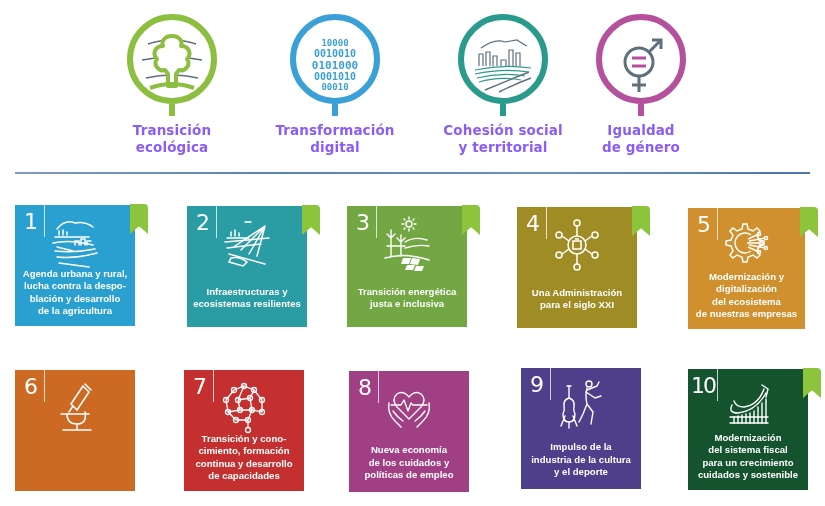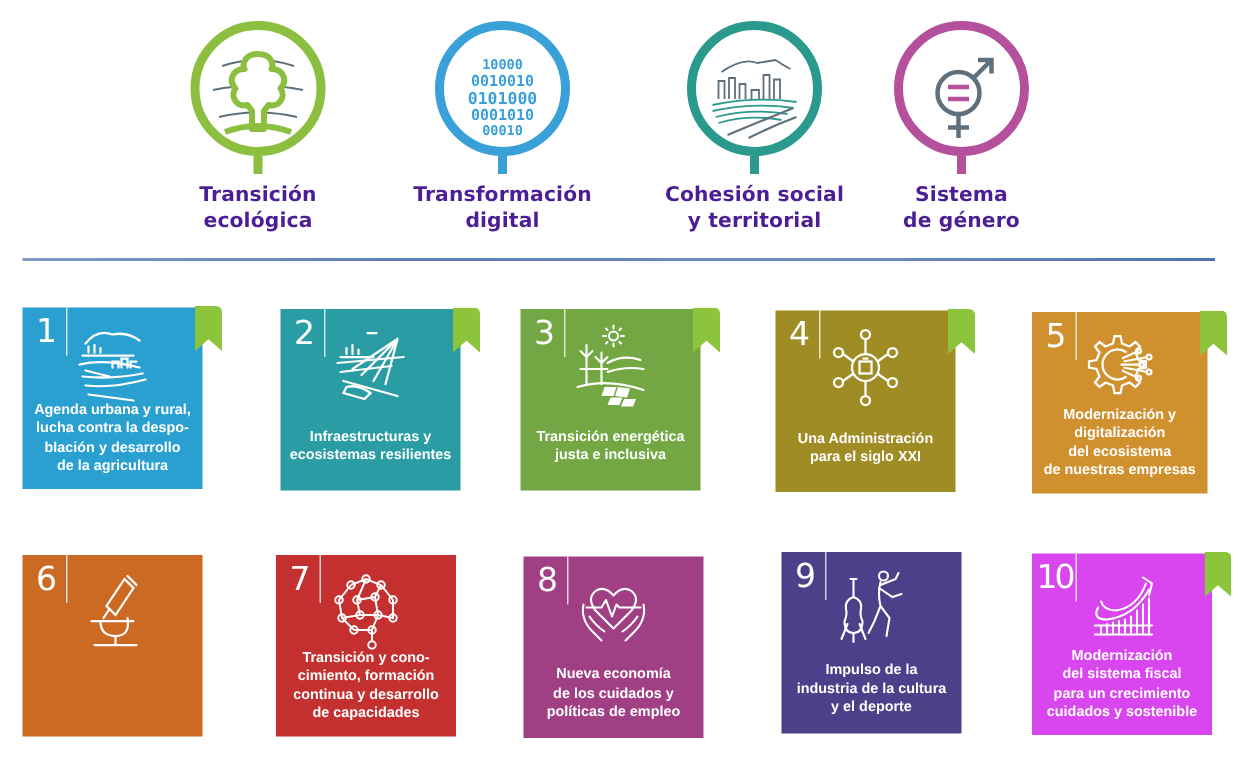--- a/index.html
+++ b/index.html
@@ -2,21 +2,21 @@
 <html><head>
 <meta charset="utf-8">
 <style>
   html, body { margin:0; padding:0; }
   body { width:825px; height:506px; background:#ffffff; position:relative; overflow:hidden;
          font-family:"DejaVu Sans", sans-serif; }
   .pillar { position:absolute; top:8px; width:160px; text-align:center; }
   .pillar .ring { position:absolute; left:50%; top:6px; width:78px; height:78px; margin-left:-45px;
                   border:6px solid; border-radius:50%; background:#fff; }
   .pillar .stem { position:absolute; left:50%; top:96px; width:6px; height:12px; margin-left:-3px; }
-  .pillar .label { position:absolute; top:114px; left:0; width:160px; color:#4c1d95; font-weight:bold;
+  .pillar .label { position:absolute; top:114px; left:0; width:160px; color:#8b5cf6; font-weight:bold;
                    font-size:13.5px; line-height:17px; letter-spacing:0.1px; }
   .pillar svg { position:absolute; left:50%; top:14px; margin-left:-38px; }
   .divider { position:absolute; left:15px; top:172px; width:795px; height:2px;
              background:linear-gradient(90deg,#7f9bc4,#5b7fb8,#6e8fc2,#4c73b0); }
   .tile { position:absolute; width:120px; height:121px; color:#fff; }
   .tile .num { position:absolute; left:9px; top:4px; font-size:22px; font-family:"DejaVu Sans", sans-serif;
                font-weight:normal; line-height:26px; }
   .tile .sep { position:absolute; top:0; width:1px; height:32px; background:rgba(255,255,255,0.75); }
   .tile .text { position:absolute; left:2px; right:2px; bottom:8px; text-align:center;
                 font-size:9.6px; line-height:12.6px; font-weight:bold; font-family:"Liberation Sans", sans-serif; }
@@ -98,21 +98,21 @@
       <circle cx="36" cy="40" r="14"></circle>
       <path d="M46 30 L58 18 M49 18 L58 18 L58 27"></path>
       <path d="M36 54 L36 70 M29 63 L43 63"></path>
     </g>
     <g stroke="#b5509d" stroke-width="3">
       <path d="M29 36 L43 36 M29 44 L43 44"></path>
     </g>
   </svg>
   <div class="stem" style="background:#b5509d;"></div>
   <div class="label">
-    <div>Sistema</div>
+    <div>Igualdad</div>
     <div>de género</div>
   </div>
 </div>
 
 <div class="divider"></div>
 
 <div class="tile" style="left:15px; top:205px; background:#2aa0d0;">
   <span class="num">1</span>
   <span class="sep" style="left:29px;"></span>
   <svg class="ico" width="52" height="56" viewBox="0 0 52 56">
@@ -318,21 +318,21 @@
       <path d="M32 12 L42 8 M42 8 L44 4 M31 14 L40 20 L46 18"></path>
     </g>
   </svg>
   <div class="text" style="bottom:10px;">
     <div>Impulso de la</div>
       <div>industria de la cultura</div>
     <div>y el deporte</div>
   </div>
 </div>
 
-<div class="tile" style="left:688px; top:369px; background:#d946ef;">
+<div class="tile" style="left:688px; top:369px; background:#14532d;">
   <span class="num" style="left:3px; letter-spacing:-2px;">10</span>
   <span class="sep" style="left:29px;"></span>
   <svg class="ico" width="52" height="52" viewBox="0 0 52 52">
     <g fill="none" stroke="#fff" stroke-width="1.4" stroke-linecap="round">
       <path d="M10 26 Q6 34 16 34 Q34 32 44 14"></path>
         <path d="M12 22 Q14 28 22 28 Q36 26 42 10"></path>
       <path d="M40 6 L46 10 L44 18"></path>
       <path d="M8 38 L46 38"></path>
         <path d="M8 44 L46 44"></path>
       <path d="M12 44 L12 38 M16 44 L16 37 M20 44 L20 36 M24 44 L24 35 M28 44 L28 34 M32 44 L32 32 M36 44 L36 28 M40 44 L40 24 M44 44 L44 20"></path>

